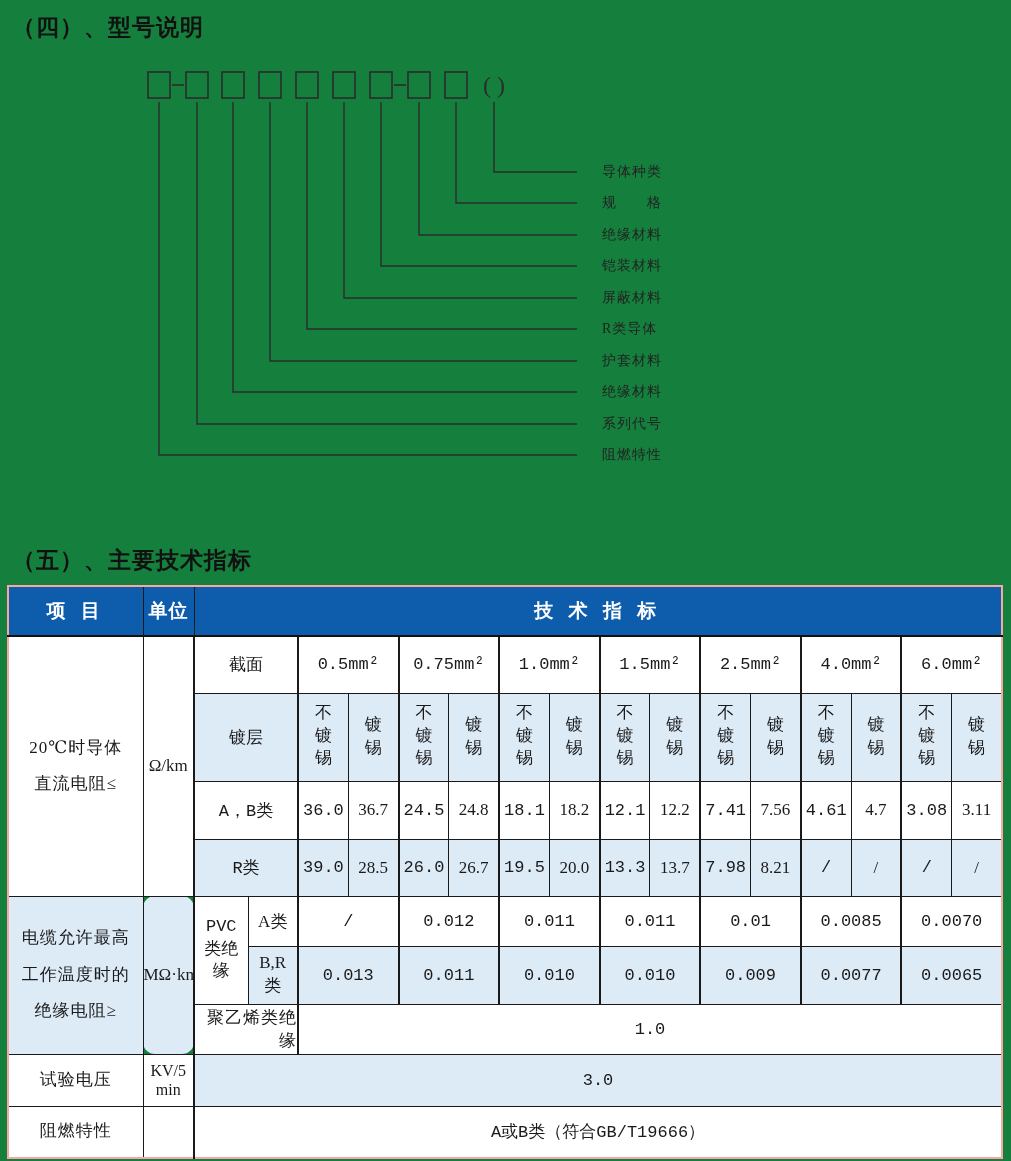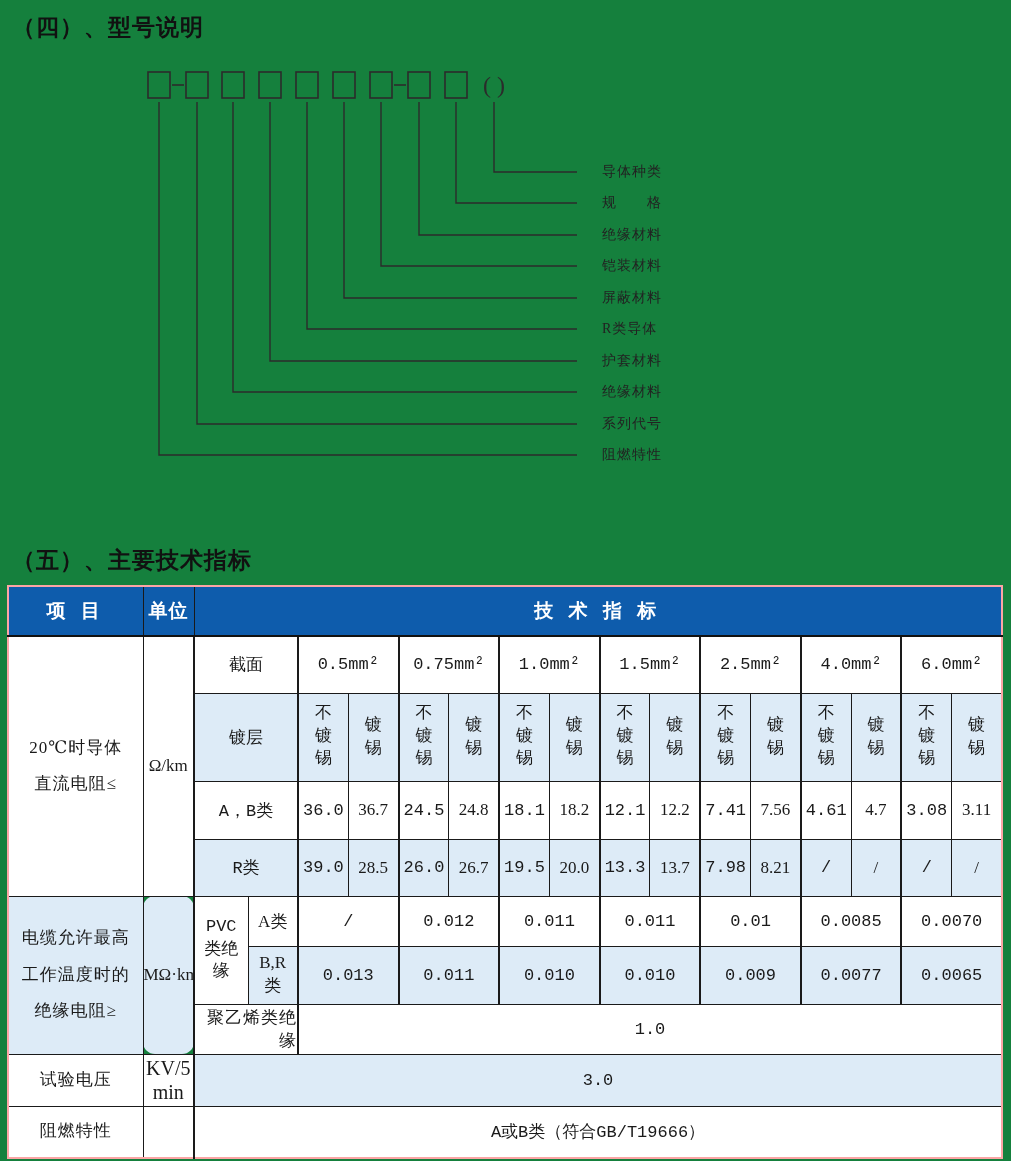--- a/index.html
+++ b/index.html
@@ -224,21 +224,21 @@
         <td colspan="2" class="lb gl">0.009</td>
         <td colspan="2" class="lb gl">0.0077</td>
         <td colspan="2" class="lb gl">0.0065</td>
       </tr>
       <tr style="height:50px">
         <td colspan="2" class="small gl">聚乙烯类绝缘</td>
         <td colspan="14" class="gl">1.0</td>
       </tr>
       <tr class="gsep" style="height:52px">
         <td class="item">试验电压</td>
-        <td class="pre" style="line-height:1.2;font-size:20px">KV/5
+        <td class="pre" style="line-height:1.2;font-size:16px">KV/5
 min</td>
         <td colspan="16" class="lb gl">3.0</td>
       </tr>
       <tr class="gsep" style="height:52px">
         <td class="item">阻燃特性</td>
         <td></td>
         <td colspan="16" class="gl">A或B类（符合GB/T19666）</td>
       </tr>
     </tbody>
   </table>

